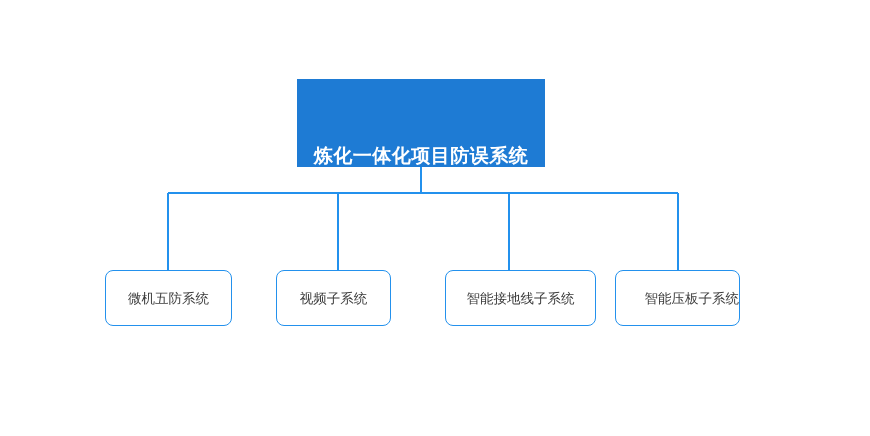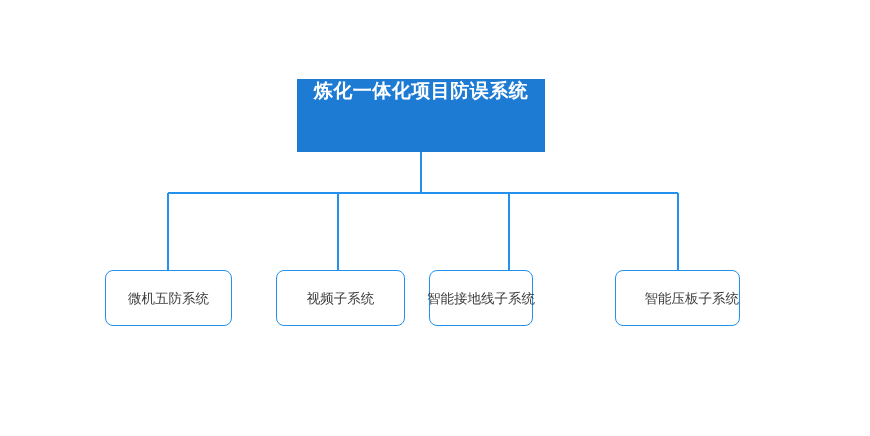--- a/index.html
+++ b/index.html
@@ -26,24 +26,24 @@
     width: 870px;
     height: 436px;
     pointer-events: none;
   }
   
   #root-node {
     position: absolute;
     left: 297px;
     top: 79px;
     width: 248px;
-    height: 73px;
+    height: 88px;
     background: #1E7BD4;
     display: flex;
-    align-items: flex-start;
+    align-items: flex-end;
     justify-content: center;
     box-sizing: border-box;
   }
   #root-node .node-label {
     color: #ffffff;
     font-size: 19px;
     font-weight: bold;
     letter-spacing: 0.5px;
     line-height: 1.2;
     white-space: nowrap;
@@ -62,22 +62,22 @@
     box-sizing: border-box;
   }
   .child-node .node-label {
     color: #3b3b3b;
     font-size: 13.5px;
     font-weight: normal;
     line-height: 1.2;
     white-space: nowrap;
   }
   #child-node-0 { left: 105px; width: 127px; }
-  #child-node-1 { left: 276px; width: 129px; }
-  #child-node-2 { left: 429px; width: 104px; text-align: center; }
+  #child-node-1 { left: 276px; width: 115px; }
+  #child-node-2 { left: 445px; width: 151px; text-align: center; }
   #child-node-3 { left: 615px; width: 125px; justify-content: flex-end; }
 </style>
 </head>
 <body>
 
 <div id="diagram-canvas">
 
   <svg id="connector-layer" width="870" height="436" viewBox="0 0 870 436" xmlns="http://www.w3.org/2000/svg">
 
     <line x1="421" y1="152" x2="421" y2="193" stroke="#2391ED" stroke-width="2" shape-rendering="crispEdges"></line>

